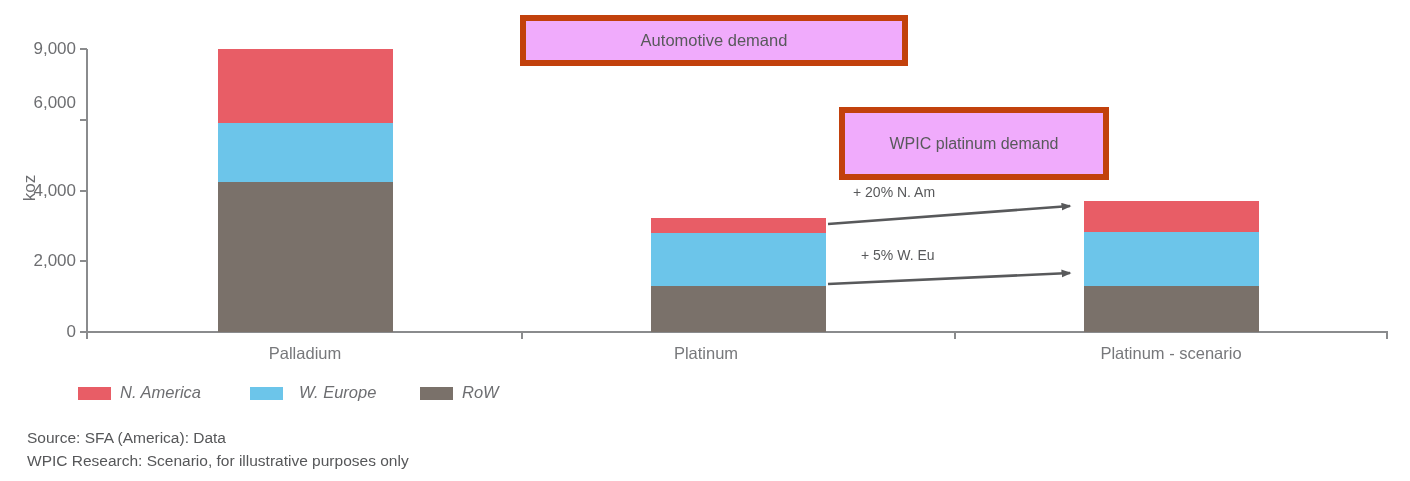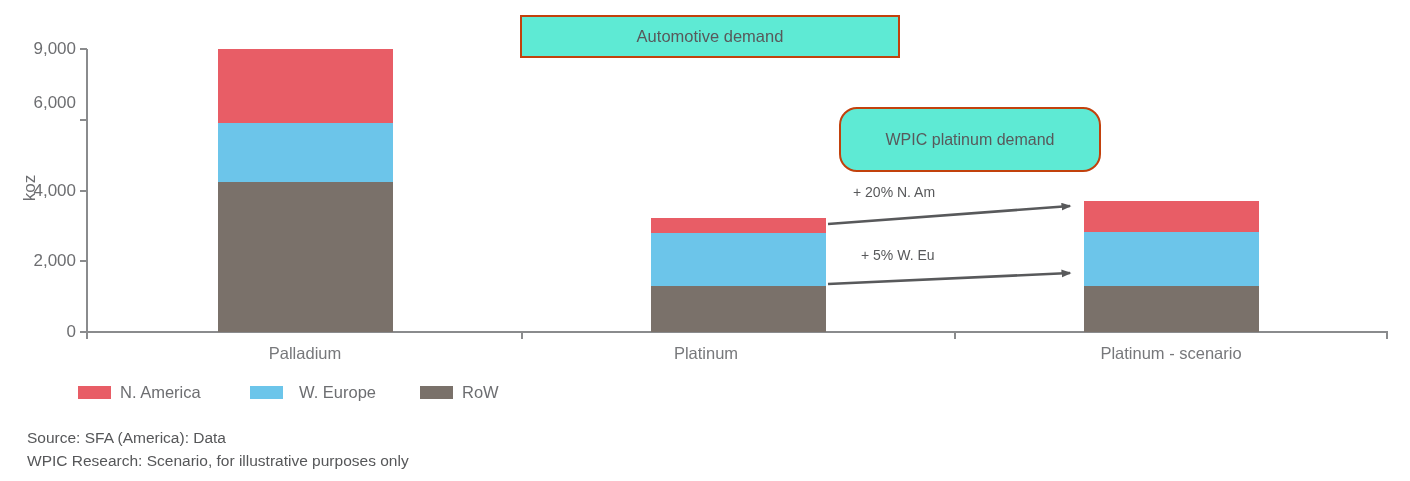--- a/index.html
+++ b/index.html
@@ -11,30 +11,30 @@
   .axis-line{position:absolute;background:#8A8B8D;}
   .y-tick-label{position:absolute;width:68px;left:8px;text-align:right;font-size:17px;color:#6D6E71;line-height:20px;}
   .y-tick-mark{position:absolute;width:7px;height:2px;background:#8A8B8D;}
   .x-tick-mark{position:absolute;width:2px;height:7px;background:#8A8B8D;}
   .ylabel{position:absolute;left:30px;top:188px;transform:translate(-50%,-50%) rotate(-90deg);font-size:17px;color:#6D6E71;}
   
   .bar{position:absolute;display:flex;flex-direction:column;}
   .bar-seg{width:100%;}
   .cat-label{position:absolute;top:344px;width:300px;text-align:center;transform:translateX(-50%);font-size:16.5px;color:#77787B;}
   
-  .note-box{position:absolute;border:2px solid #c2410c;background:#5eead4;display:flex;flex-direction:column;align-items:center;justify-content:center;color:#58595B;}
+  .note-box{position:absolute;border:6px solid #c2410c;background:#f0abfc;display:flex;flex-direction:column;align-items:center;justify-content:center;color:#58595B;}
   .title-box{left:520px;top:15px;width:376px;height:39px;font-size:16.5px;}
-  .scenario-box{left:839px;top:107px;width:258px;height:61px;font-size:16px;line-height:23px;text-align:center;border-radius:18px;}
+  .scenario-box{left:839px;top:107px;width:258px;height:61px;font-size:16px;line-height:23px;text-align:center;}
   
   .arrow-label{position:absolute;font-size:14px;color:#58595B;white-space:nowrap;}
   .arrow-label-na{left:853px;top:184px;}
   .arrow-label-we{left:861px;top:247px;}
   svg.arrows{position:absolute;left:0;top:0;pointer-events:none;}
   
-  .legend-item{position:absolute;top:384px;display:flex;align-items:center;height:16px;}
+  .legend-item{position:absolute;top:384px;display:flex;align-items:flex-end;height:16px;font-style:italic;}
   .legend-item.l0{left:78px;}
   .legend-item.l1{left:250px;gap:7px;}
   .legend-item.l2{left:420px;}
   .legend-swatch{display:inline-block;width:33px;height:13px;margin-right:9px;}
   .legend-label{font-size:16.5px;color:#6D6E71;line-height:16px;}
   
   .footer-line{position:absolute;left:27px;font-size:15.5px;color:#565759;}
   .footer-1{top:429px;}
   .footer-2{top:452px;}
 </style>

